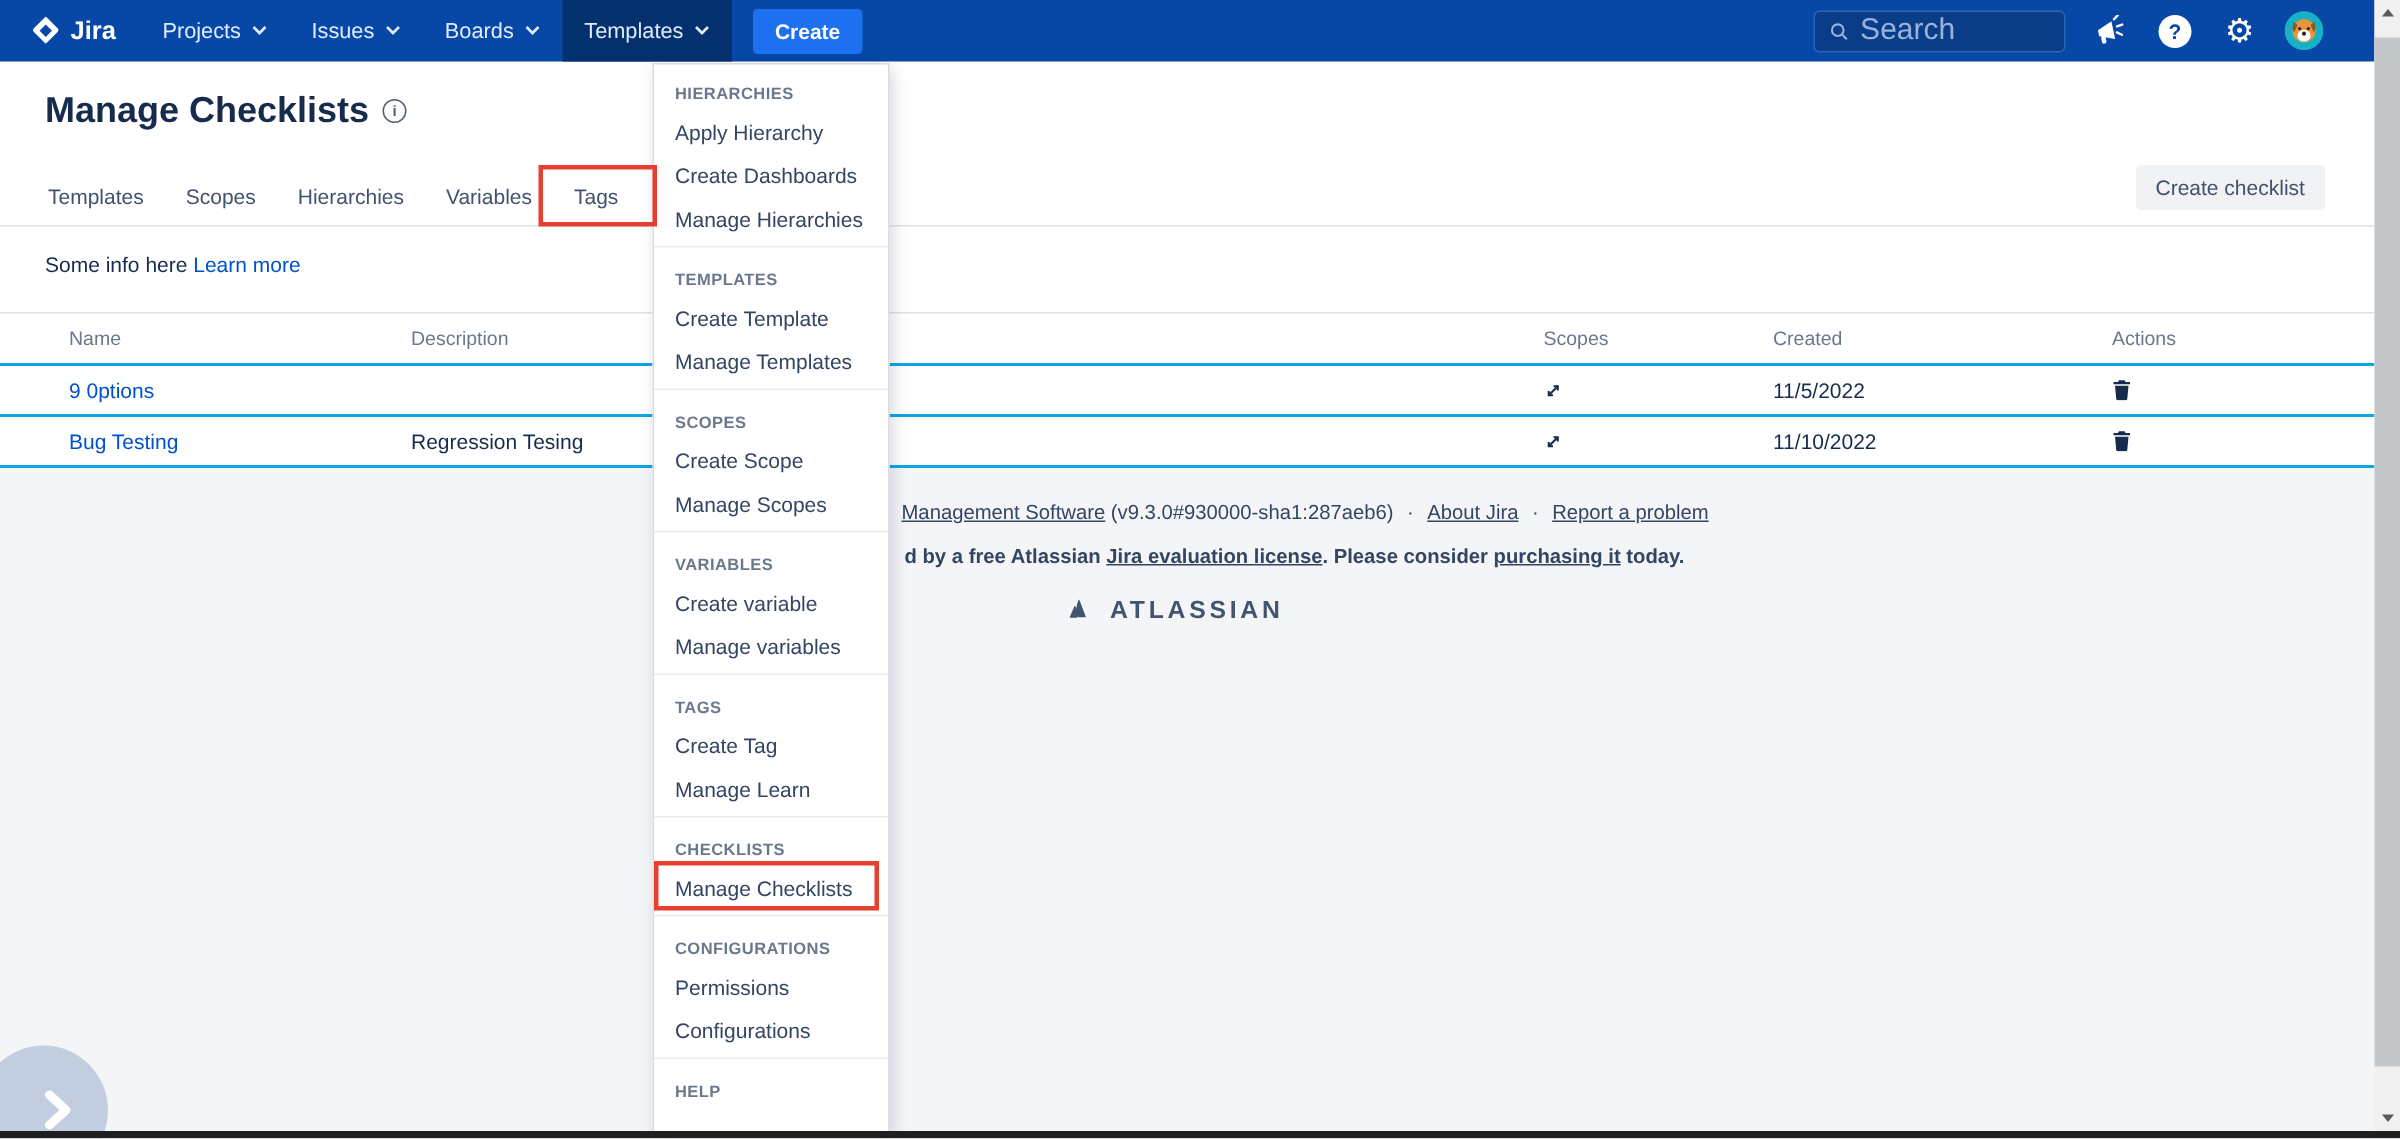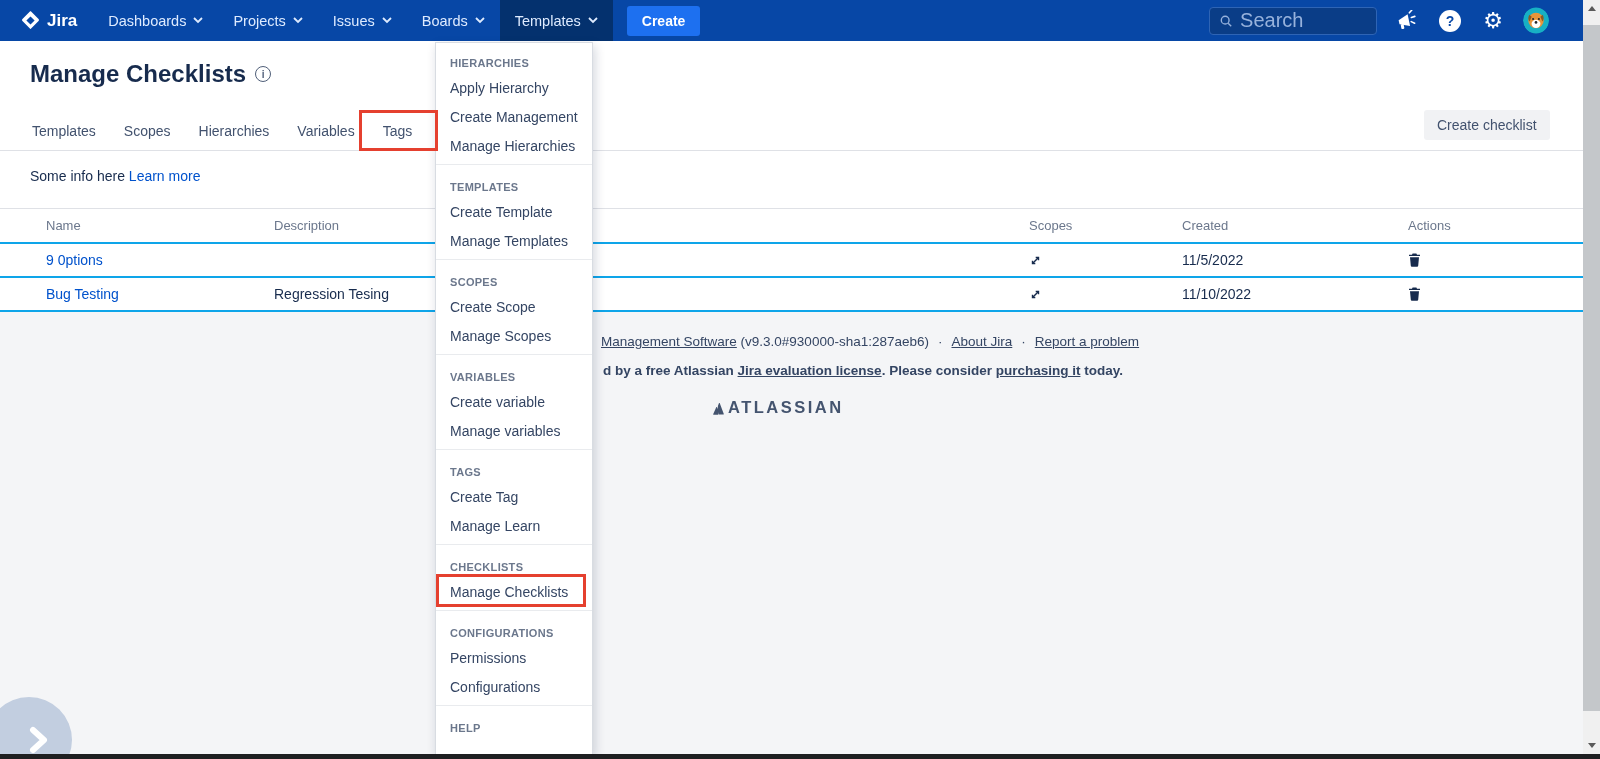--- a/index.html
+++ b/index.html
@@ -55,21 +55,21 @@
   .cell-link { color:#0052CC; cursor:pointer; }
   .cell-icon { cursor:pointer; display:inline-flex; }
 
   .gray-area { position:absolute; left:0; top:312px; width:1583px; height:447px; background:#F4F5F7; }
 
   
   .footer-line1 { position:absolute; left:601px; top:334px; font-size:13.5px; color:#344563; }
   .footer-line2 { position:absolute; left:603px; top:363px; font-size:13.5px; color:#344563;font-weight:bold; }
   .u { text-decoration:underline; cursor:pointer; }
   .dot { margin:0 9px; }
-  .brand { position:absolute; left:712px; top:398px; display:flex; align-items:flex-end; gap:0;
+  .brand { position:absolute; left:712px; top:398px; display:flex; align-items:flex-start; gap:12px;
            color:#44546F; font-weight:700; font-size:16.5px; letter-spacing:2.5px; }
 
   
   .expand-fab { position:absolute; left:-14px; top:697px; width:86px; height:86px; border-radius:50%;
                 background:#C2CEE0; display:flex; align-items:center; justify-content:center; cursor:pointer; z-index:6; }
   .expand-fab svg { margin-left:18px; }
 
   
   .dropdown { position:absolute; left:435px; top:42px; width:158px; height:712px; background:#fff;
               border:1px solid #D8DCE2; border-bottom:none; box-shadow:2px 4px 10px rgba(9,30,66,.18);
@@ -98,26 +98,20 @@
 
 <div class="wrapper">
 
   <div class="navbar">
     <div class="nav-left">
       <div class="logo">
         <svg width="21" height="21" viewBox="0 0 24 24">
           <path fill="#fff" d="M11.6 1.5 L2.8 10.3 a1.7 1.7 0 0 0 0 2.4 L11.6 21.5 a.55.55 0 0 0 .8 0 L21.2 12.7 a1.7 1.7 0 0 0 0 -2.4 L12.4 1.5 a.55.55 0 0 0 -.8 0 Z M12 7.3 L16.7 12 12 16.7 7.3 12 Z"></path>
         </svg>
         <span>Jira</span>
-      </div>
-      <div class="nav-item">
-        <span>Dashboards</span>
-        <svg width="10" height="7" viewBox="0 0 10 7">
-            <path d="M1 1 L5 5 L9 1" stroke="#DEEBFF" stroke-width="1.8" fill="none"></path>
-          </svg>
       </div>
       <div class="nav-item">
         <span>Projects</span>
         <svg width="10" height="7" viewBox="0 0 10 7">
             <path d="M1 1 L5 5 L9 1" stroke="#DEEBFF" stroke-width="1.8" fill="none"></path>
           </svg>
       </div>
       <div class="nav-item">
         <span>Issues</span>
         <svg width="10" height="7" viewBox="0 0 10 7">
@@ -257,21 +251,21 @@
 
   <div class="expand-fab">
     <svg width="24" height="28" viewBox="0 0 24 28">
       <path d="M7 4 L18 14 L7 24" stroke="#fff" stroke-width="6" fill="none" stroke-linecap="round" stroke-linejoin="round"></path>
     </svg>
   </div>
 
   <div class="dropdown">
     <div class="menu-header">HIERARCHIES</div>
     <div class="menu-item">Apply Hierarchy</div>
-    <div class="menu-item">Create Management</div>
+    <div class="menu-item">Create Dashboards</div>
     <div class="menu-item">Manage Hierarchies</div>
     <div class="menu-sep"></div>
     <div class="menu-header">TEMPLATES</div>
     <div class="menu-item">Create Template</div>
     <div class="menu-item">Manage Templates</div>
     <div class="menu-sep"></div>
     <div class="menu-header">SCOPES</div>
     <div class="menu-item">Create Scope</div>
     <div class="menu-item">Manage Scopes</div>
     <div class="menu-sep"></div>

